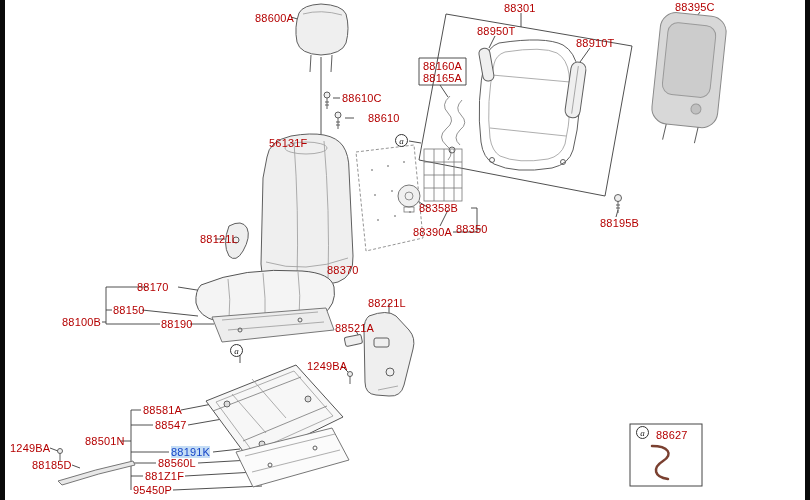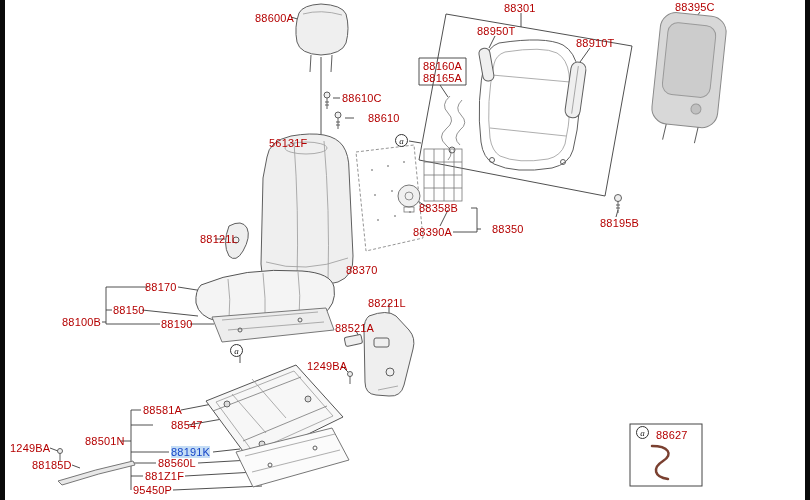--- a/index.html
+++ b/index.html
@@ -225,33 +225,33 @@
       <span class="part-label" style="left: 477px; top: 25px;">88950T</span>
       <span class="part-label" style="left: 576px; top: 37px;">88910T</span>
       <span class="part-label" style="left: 675px; top: 1px;">88395C</span>
       <span class="part-label" style="left: 423px; top: 60px;">88160A</span>
       <span class="part-label" style="left: 423px; top: 72px;">88165A</span>
       <span class="part-label" style="left: 342px; top: 92px; text-align: center;">88610C</span>
       <span class="part-label" style="left: 368px; top: 112px;">88610</span>
       <span class="part-label" style="left: 269px; top: 137px;">56131F</span>
       <span class="part-label" style="left: 419px; top: 202px;">88358B</span>
       <span class="part-label" style="left: 413px; top: 226px;">88390A</span>
-      <span class="part-label" style="left: 492px; top: 223px;">88350</span>
+      <span class="part-label" style="left: 456px; top: 223px;">88350</span>
       <span class="part-label" style="left: 180px; top: 233px; padding-left: 20px;">88121L</span>
       <span class="part-label" style="left: 600px; top: 217px;">88195B</span>
-      <span class="part-label" style="left: 346px; top: 264px;">88370</span>
-      <span class="part-label" style="left: 145px; top: 281px;">88170</span>
+      <span class="part-label" style="left: 327px; top: 264px;">88370</span>
+      <span class="part-label" style="left: 137px; top: 281px;">88170</span>
       <span class="part-label" style="left: 62px; top: 316px;">88100B</span>
       <span class="part-label" style="left: 113px; top: 304px;">88150</span>
       <span class="part-label" style="left: 161px; top: 318px; text-align: center;">88190</span>
       <span class="part-label" style="left: 368px; top: 297px;">88221L</span>
       <span class="part-label" style="left: 335px; top: 322px;">88521A</span>
       <span class="part-label" style="left: 307px; top: 360px;">1249BA</span>
       <span class="part-label" style="left: 143px; top: 404px;">88581A</span>
-      <span class="part-label" style="left: 155px; top: 419px; margin-left: 16px;">88547</span>
+      <span class="part-label" style="left: 155px; top: 419px;">88547</span>
       <span class="part-label" style="left: 85px; top: 435px;">88501N</span>
       <span class="part-label" style="left: 10px; top: 442px;">1249BA</span>
       <span class="part-label highlight" style="left: 171px; top: 446px;">88191K</span>
       <span class="part-label" style="left: 158px; top: 457px;">88560L</span>
       <span class="part-label" style="left: 32px; top: 459px;">88185D</span>
       <span class="part-label" style="left: 145px; top: 470px;">881Z1F</span>
       <span class="part-label" style="left: 133px; top: 484px;">95450P</span>
       <span class="part-label" style="left: 656px; top: 429px;">88627</span>
       <div class="marker" style="left: 395px; top: 134px;">a</div>
       <div class="marker" style="left: 230px; top: 344px;">a</div>

